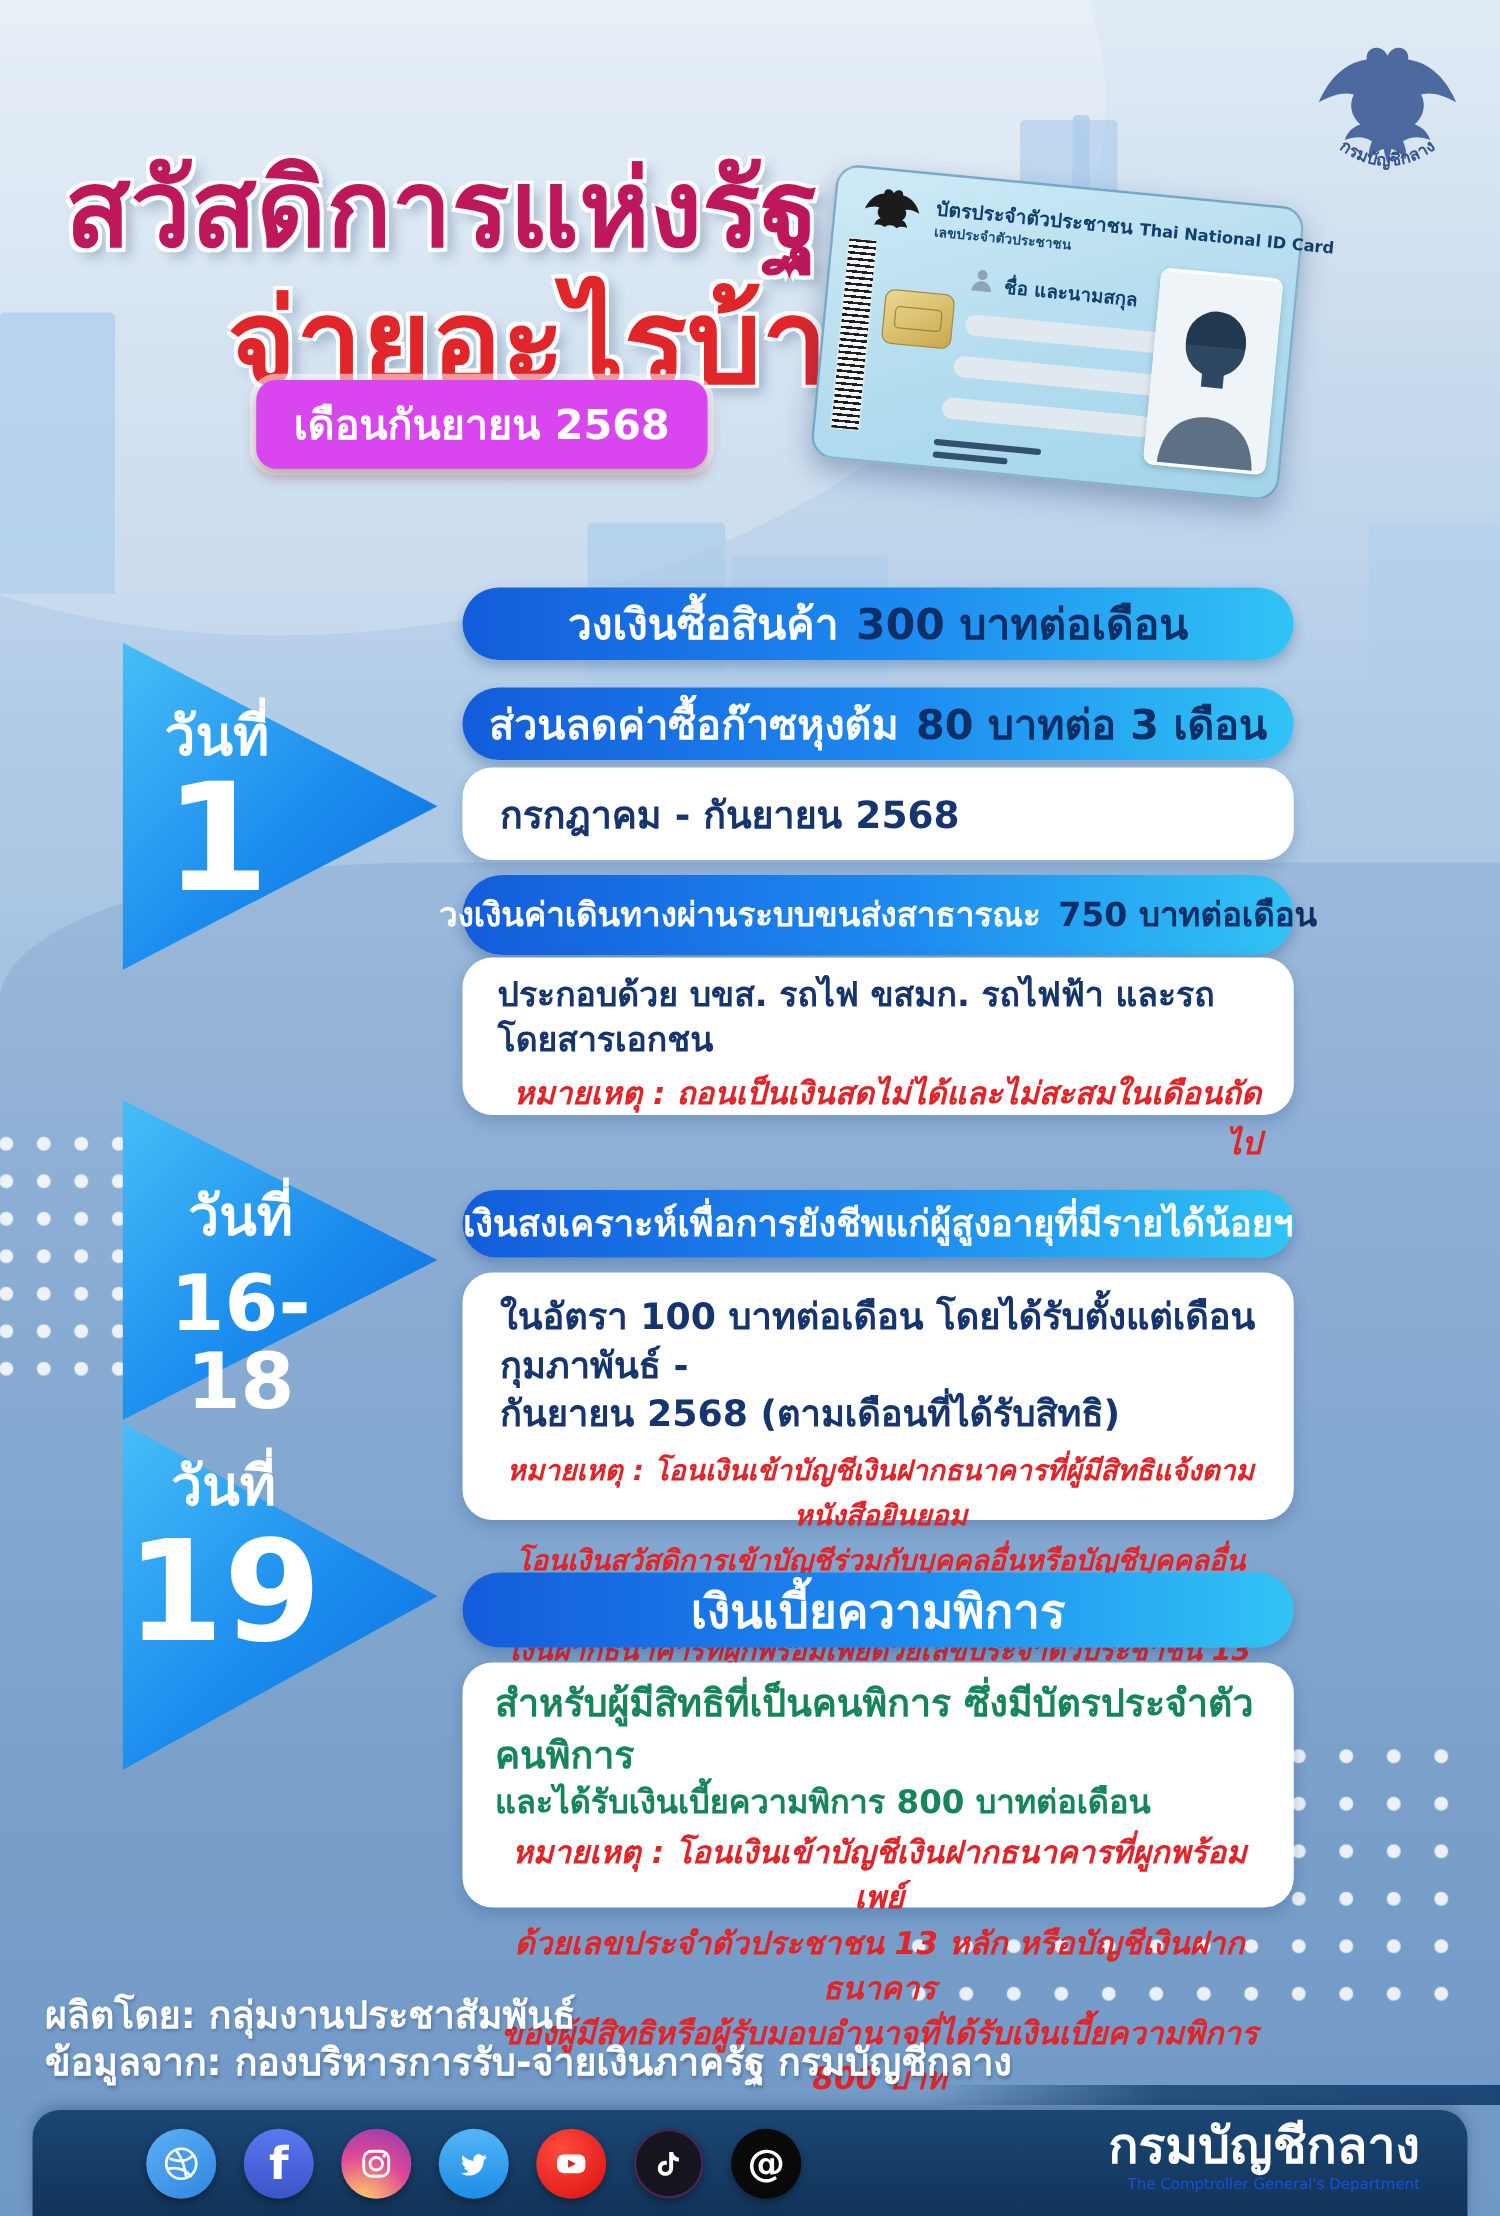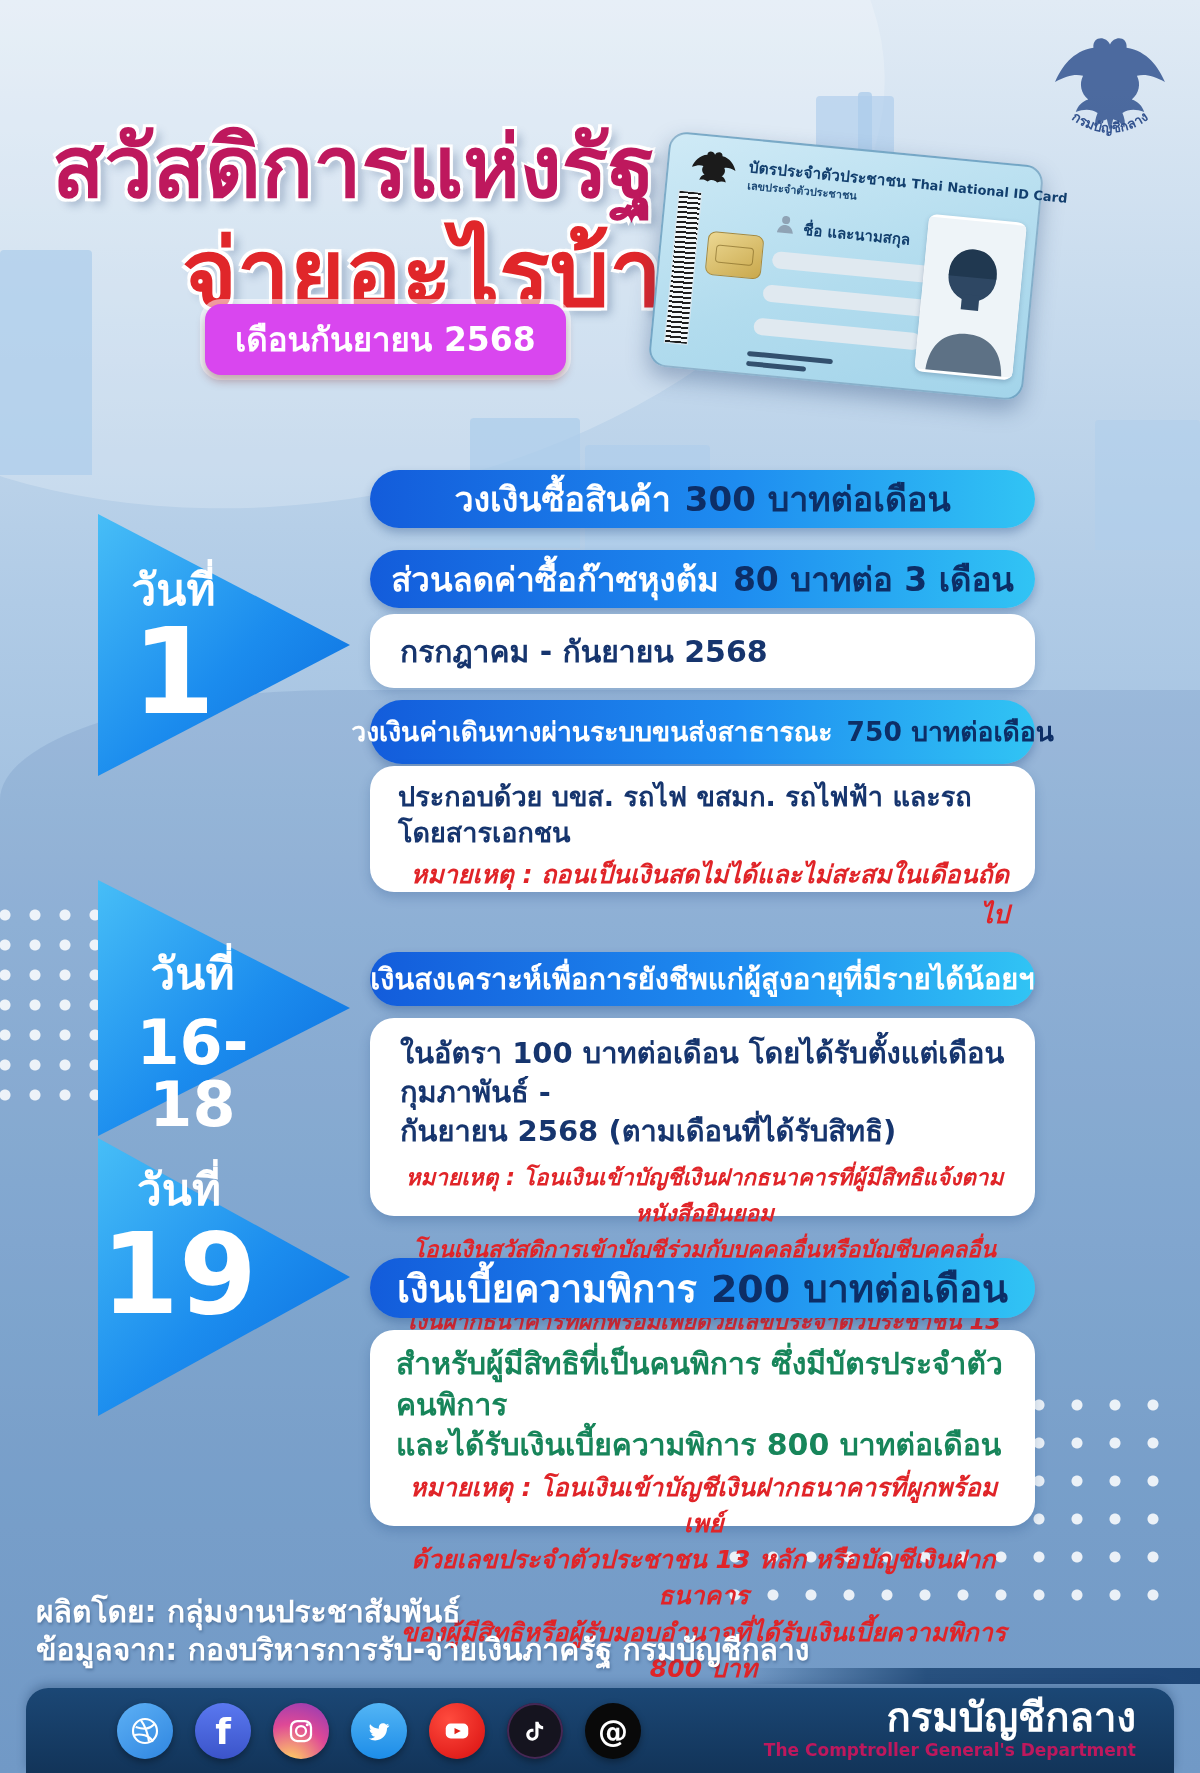--- a/index.html
+++ b/index.html
@@ -59,21 +59,21 @@
   .navy{color:#16356e;font-weight:700;}
   .green{color:#17855a;font-weight:800;}
   .note{color:#e02428;font-style:italic;font-weight:700;}
   
   .credit{color:#fff;font-weight:700;font-size:30px;text-shadow:1px 2px 3px rgba(20,50,90,.35);}
   .stripe{left:62%;right:0;top:1668px;height:16px;background:linear-gradient(90deg,rgba(44,90,150,0),#28517f 40%,#1d4576);border-radius:8px 0 0 8px;}
   .fbar{left:26px;right:26px;top:1688px;height:85px;background:linear-gradient(180deg,#1b4775,#123459);border-radius:22px 22px 0 0;box-shadow:0 -4px 10px rgba(20,50,90,.3);}
   .soc{top:1703px;width:56px;height:56px;border-radius:50%;display:flex;align-items:center;justify-content:center;color:#fff;box-shadow:0 3px 7px rgba(0,0,0,.35);}
   .agency{right:64px;top:1694px;text-align:right;color:#fff;}
   .agency .th{font-size:40px;font-weight:700;line-height:1.15;}
-  .agency .en{font-size:17px;font-weight:700;color:#be185d;line-height:1.2;}
+  .agency .en{font-size:12px;font-weight:400;color:#1d4ed8;line-height:1.2;}
 </style>
 </head>
 <body>
 
 <div class="abs sweep"></div>
 <div class="abs midband"></div>
 <div class="abs bld" style="left:0;top:250px;width:92px;height:225px;"></div>
 <div class="abs bld" style="left:470px;top:418px;width:110px;height:130px;"></div>
 <div class="abs bld" style="left:585px;top:445px;width:125px;height:105px;opacity:.6;"></div>
 <div class="abs bld" style="left:816px;top:96px;width:78px;height:120px;opacity:.65;"></div>
@@ -174,25 +174,24 @@
 </div>
 
 <div class="abs arrow" style="left:98px;top:1138px;width:252px;height:278px;"></div>
 <div class="abs date-wrap" style="left:104px;top:1168px;width:150px;">
   <div class="date-lbl">วันที่</div>
   <div style="font-size:112px;margin-top:6px;">19</div>
 </div>
 
 <div class="abs bar" style="top:1258px;height:60px;font-size:38px;">
   <span class="lbl">เงินเบี้ยความพิการ</span>
-  <span class="val">200 บาทต่อเดือน</span>
 </div>
 <div class="abs wbox" style="top:1330px;height:196px;padding:14px 24px 0 26px;">
   <div class="green" style="font-size:30px;line-height:1.35;">สำหรับผู้มีสิทธิที่เป็นคนพิการ ซึ่งมีบัตรประจำตัวคนพิการ</div>
-  <div class="green" style="font-size:30px;line-height:1.35;">และได้รับเงินเบี้ยความพิการ 800 บาทต่อเดือน</div>
+  <div class="green" style="font-size:26px;line-height:1.35;">และได้รับเงินเบี้ยความพิการ 800 บาทต่อเดือน</div>
   <div class="note" style="font-size:25px;text-align:center;line-height:1.45;margin-top:4px;">
     <div>หมายเหตุ : โอนเงินเข้าบัญชีเงินฝากธนาคารที่ผูกพร้อมเพย์</div>
     <div>ด้วยเลขประจำตัวประชาชน 13 หลัก หรือบัญชีเงินฝากธนาคาร</div>
     <div>ของผู้มีสิทธิหรือผู้รับมอบอำนาจที่ได้รับเงินเบี้ยความพิการ 800 บาท</div>
   </div>
 </div>
 
 <div class="abs credit" style="left:36px;top:1588px;">ผลิตโดย: กลุ่มงานประชาสัมพันธ์</div>
 <div class="abs credit" style="left:36px;top:1626px;">ข้อมูลจาก: กองบริหารการรับ-จ่ายเงินภาครัฐ กรมบัญชีกลาง</div>
 

